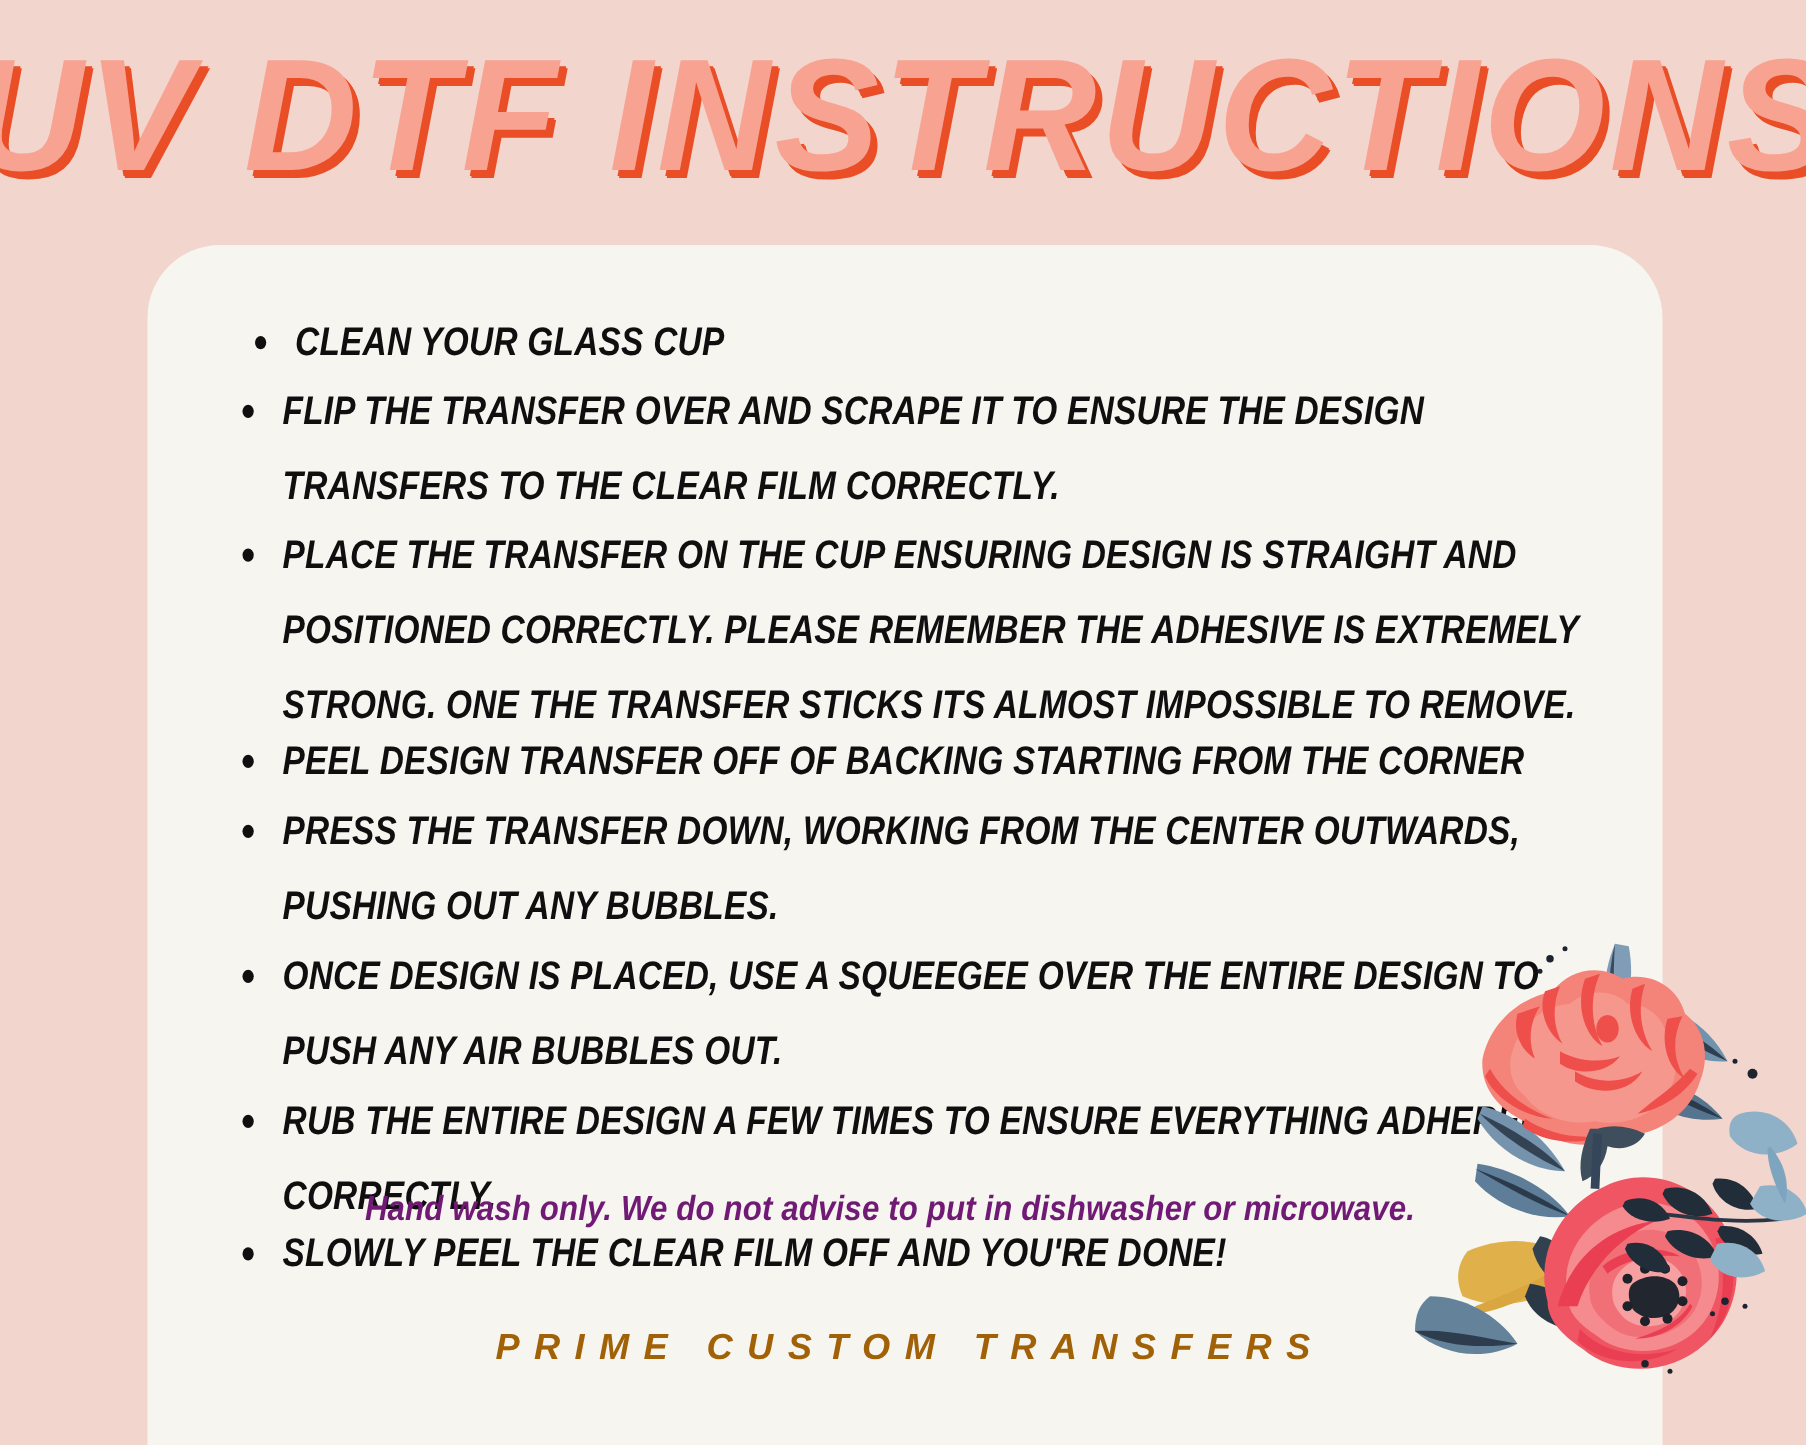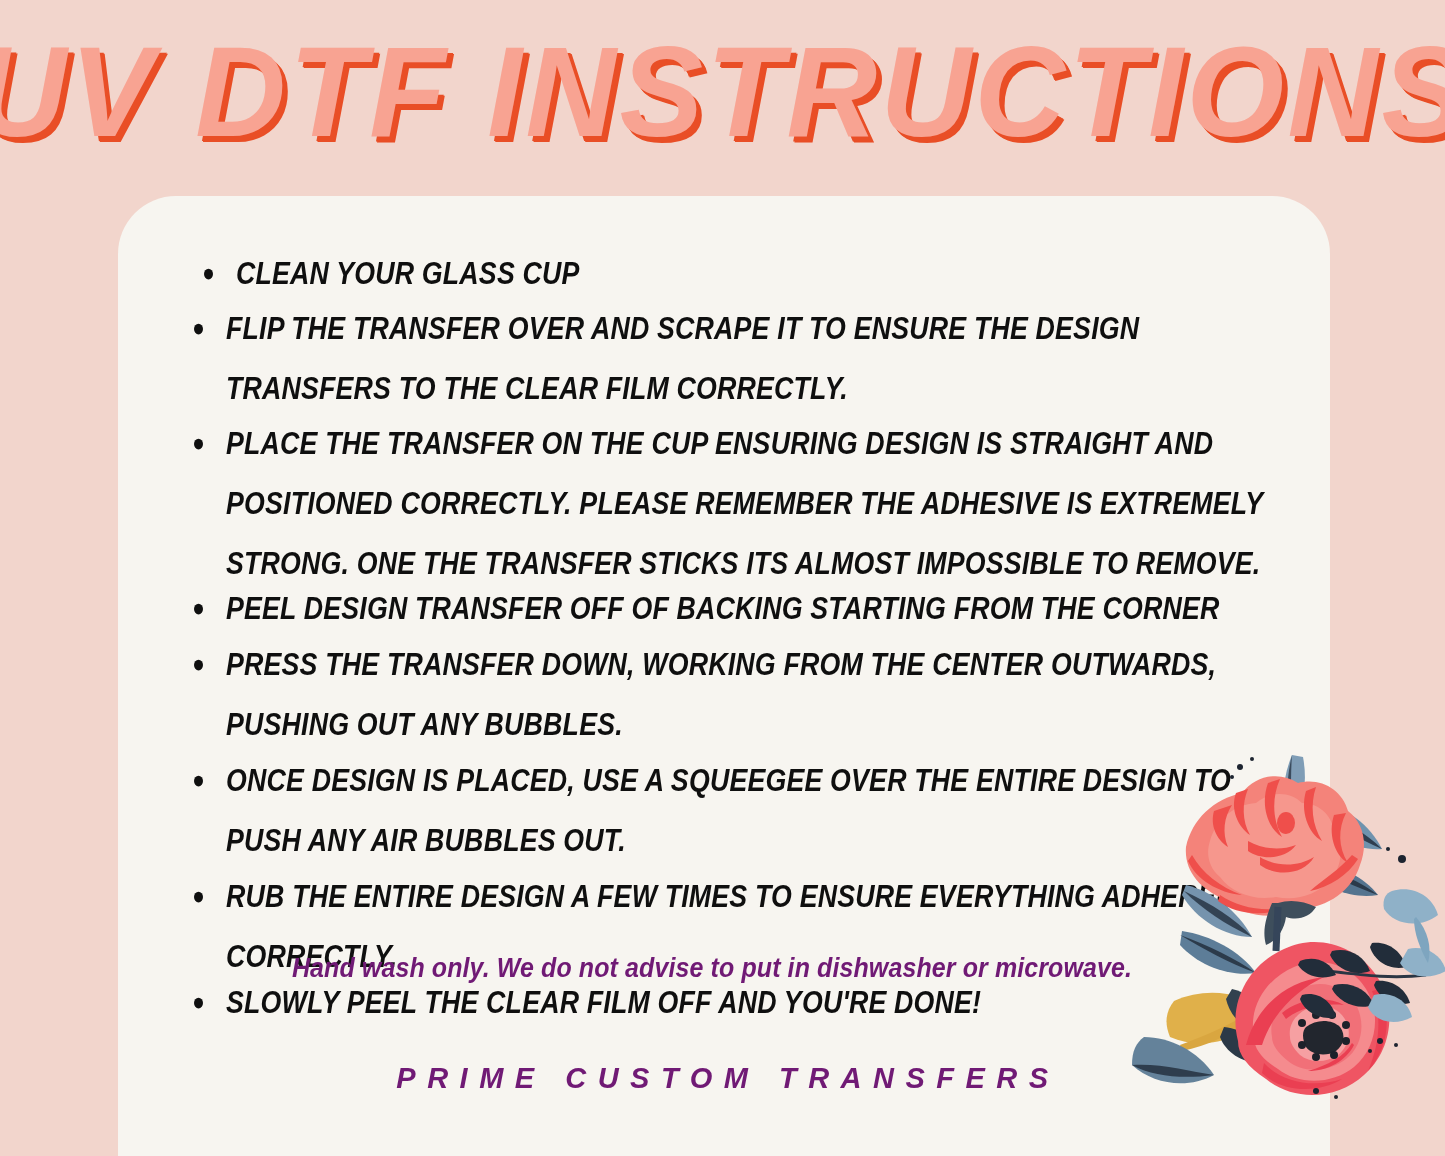--- a/index.html
+++ b/index.html
@@ -136,21 +136,21 @@
   .brand {
     position: absolute;
     left: 0;
     right: 0;
     top: 1062px;
     text-align: center;
     font-family: "Liberation Sans", sans-serif;
     font-weight: 700;
     font-size: 29px;
     letter-spacing: 11.5px;
-    color: #701a75;
+    color: #a16207;
     text-transform: uppercase;
     padding-left: 11px;
   }
 
   
   .floral {
     position: absolute;
     left: 1120px;
     top: 745px;
     width: 330px;

